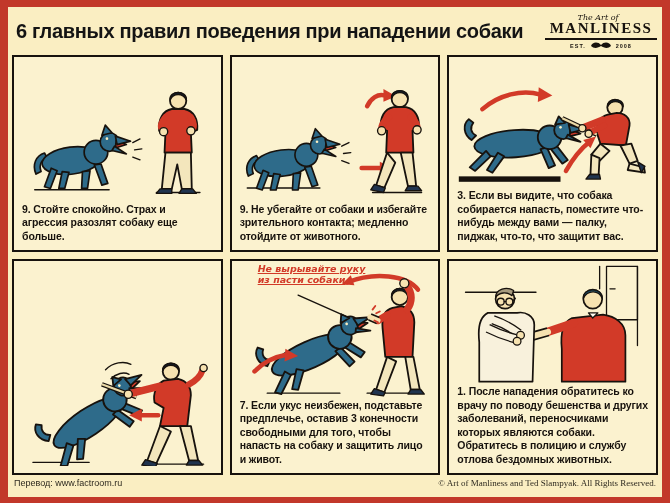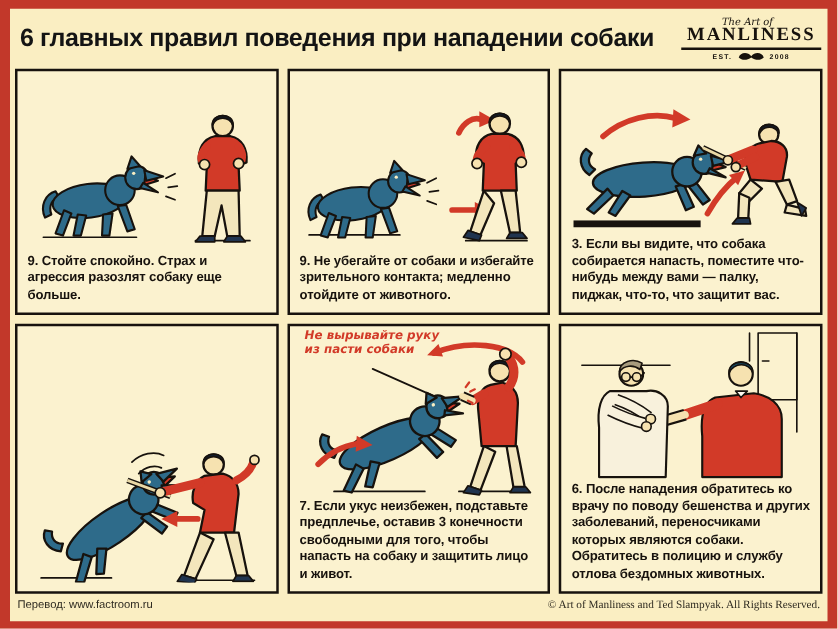--- a/index.html
+++ b/index.html
@@ -16,21 +16,21 @@
   h1{font-size:20px;font-weight:800;color:#141414;letter-spacing:-0.3px;margin:8px 0 0 3px;font-family:"Liberation Sans",sans-serif;}
   .logo{width:112px;text-align:center;color:var(--ink);margin-top:1px;}
   .logo-script{font-family:"DejaVu Serif",serif;font-style:italic;font-size:8px;text-align:center;padding-right:6px;margin-bottom:-2px;}
   .logo-name{font-family:Liberation Serif, serif;font-weight:bold;font-size:15px;letter-spacing:1.5px;border-bottom:2px solid var(--ink);padding-bottom:1px;}
   .logo-est{display:flex;align-items:center;justify-content:center;gap:4px;font-size:5.5px;letter-spacing:1px;margin-top:1px;font-weight:bold;}
   .grid{display:grid;grid-template-columns:repeat(3,1fr);grid-template-rows:197px 216px;gap:7px;padding:0 1px;}
   .panel{border:2px solid var(--ink);background:var(--panel-bg);padding:2px 8px 7px 8px;display:flex;flex-direction:column;position:relative;overflow:hidden;}
   .art{flex:1;position:relative;min-height:0;}
   .art svg{width:100%;height:100%;display:block;}
   .caption{margin-top:2px;font-size:10.5px;font-weight:bold;line-height:1.28;color:var(--ink);letter-spacing:-0.1px;}
-  .note{position:absolute;top:0;left:4px;width:120px;color:var(--accent-red);font-style:italic;font-weight:bold;font-size:9.5px;line-height:1.18;font-family:"DejaVu Sans",sans-serif;}
+  .note{position:absolute;top:0;left:18px;width:120px;color:var(--accent-red);font-style:italic;font-weight:bold;font-size:9.5px;line-height:1.18;font-family:"DejaVu Sans",sans-serif;text-decoration:underline;}
   footer{display:flex;justify-content:space-between;align-items:flex-end;padding:3px 3px 0 3px;color:#2e2a20;}
   .f-left{font-size:9px;}
   .f-right{font-size:9px;font-family:"Liberation Serif",serif;}
   
   .o{stroke:var(--ink);stroke-width:2;stroke-linejoin:round;stroke-linecap:round;}
   .o1{stroke:var(--ink);stroke-width:1.5;stroke-linejoin:round;stroke-linecap:round;}
   .dog{fill:var(--dog-blue);}
   .red{fill:var(--accent-red);}
   .redl{stroke:var(--accent-red);fill:none;stroke-width:5;stroke-linecap:round;}
   .redst{stroke:var(--accent-red);fill:none;stroke-width:7;stroke-linecap:round;}
@@ -302,21 +302,21 @@
               </g>
               <path class="inkl" style="stroke-width:11" d="M36,66 C48,70 58,76 66,82"></path>
               <path style="stroke:var(--shirt);stroke-width:8;fill:none;stroke-linecap:round" d="M36,66 C48,70 58,76 66,82"></path>
               <path class="inkl" style="stroke-width:11" d="M30,76 C42,82 54,86 62,88"></path>
               <path style="stroke:var(--shirt);stroke-width:8;fill:none;stroke-linecap:round" d="M30,76 C42,82 54,86 62,88"></path>
               <circle class="skin o1" cx="68" cy="84" r="4.5"></circle>
               <circle class="skin o1" cx="64" cy="91" r="4.5"></circle>
             </g>
           </svg>
         </div>
-        <p class="caption">6. После нападения обратитесь ко врачу по поводу бешенства и других заболеваний, переносчиками которых являются собаки. Обратитесь в полицию и службу отлова бездомных животных.</p>
+        <p class="caption">1. После нападения обратитесь ко врачу по поводу бешенства и других заболеваний, переносчиками которых являются собаки. Обратитесь в полицию и службу отлова бездомных животных.</p>
       </section>
 
     </div>
 
     <footer>
       <span class="f-left">Перевод: www.factroom.ru</span>
       <span class="f-right">© Art of Manliness and Ted Slampyak. All Rights Reserved.</span>
     </footer>
 
   </div>

